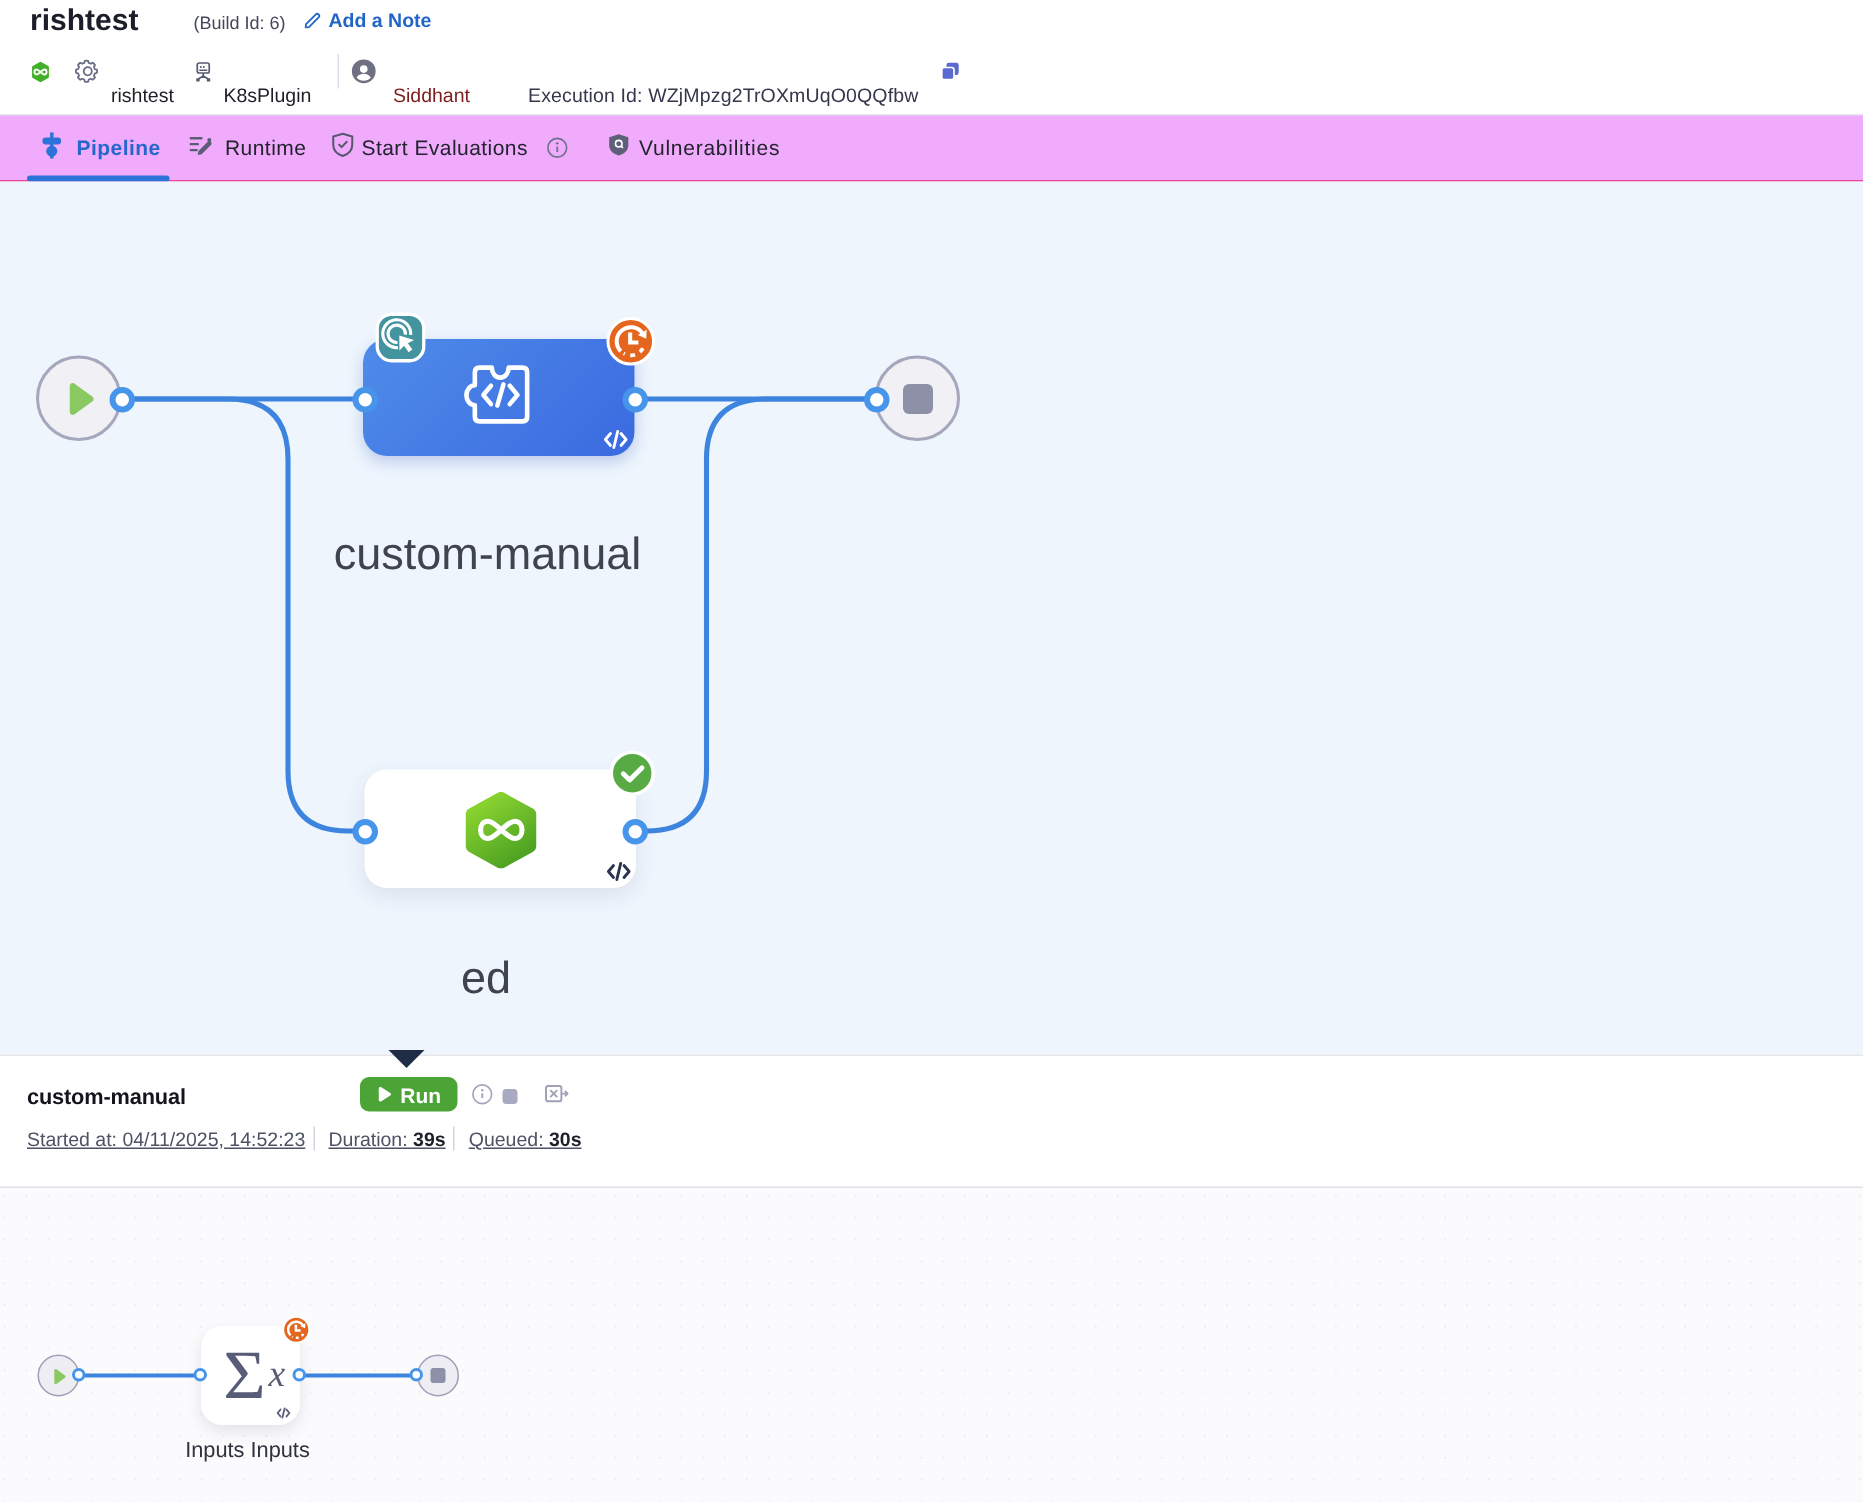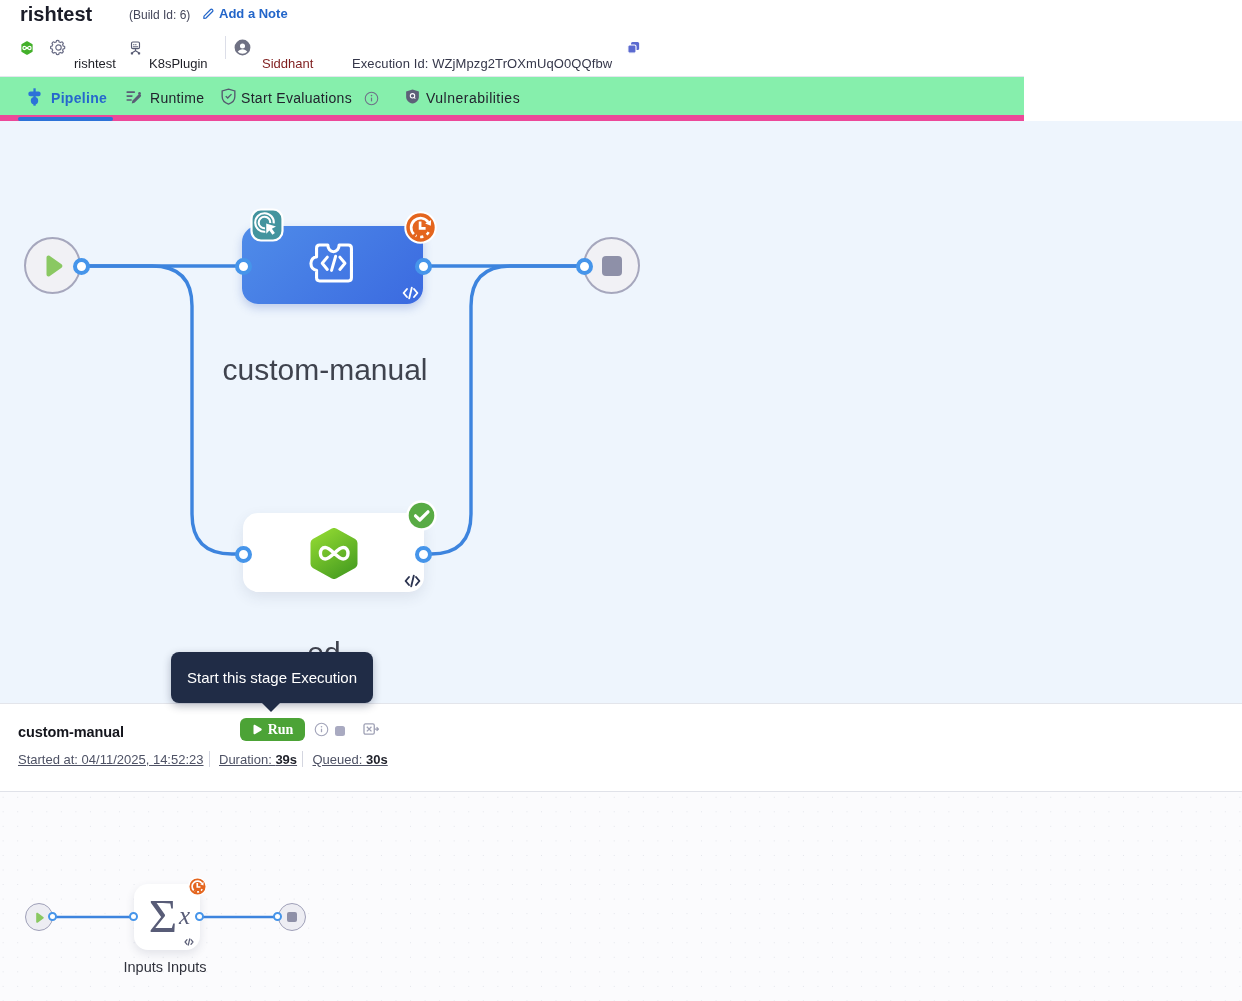--- a/index.html
+++ b/index.html
@@ -8,22 +8,22 @@
 #page { position:relative; width:1242px; height:1001px; }
 .abs { position:absolute; }
 
 
 #hdr1 .title { position:absolute; left:20px; top:2.5px; font-size:20px; line-height:23px; font-weight:bold; color:#1b1d29; }
 #hdr1 .bid { position:absolute; left:129px; top:7.5px; font-size:12px; line-height:14px; color:#44465a; }
 #hdr1 .addnote { position:absolute; left:219px; top:5.5px; font-size:13px; line-height:15px; font-weight:600; color:#2265c9; }
 .h2t { position:absolute; top:56px; font-size:13px; line-height:16px; color:#1e1f26; }
 
 
-#tabs { position:absolute; left:0; top:75.5px; width:1024px; height:45px; background:#86efac;
-  border-top:1px solid #e4e6ee; border-bottom:6px solid #ec4899; }
+#tabs { position:absolute; left:0; top:75.5px; width:1242px; height:45px; background:#f0abfc;
+  border-top:1px solid #e4e6ee; border-bottom:1px solid #ec4899; }
 .tablbl { position:absolute; top:13px; font-size:14px; line-height:17px; color:#22232e; font-weight:500; letter-spacing:0.3px; }
 #tab-underline { position:absolute; left:18px; top:40.5px; width:95px; height:3.5px; background:#2c72d8; border-radius:2px; }
 
 
 #canvas1 { position:absolute; left:0; top:121px; width:1242px; height:582px; background:#eef5fd; }
 
 .bignode-circle { position:absolute; width:57px; height:57px; border-radius:50%;
   background:#f1f1f5; border:2px solid #a6a7bd; }
 .port { position:absolute; border-radius:50%; background:#fff; border:4px solid #4695ea; box-sizing:content-box; }
 
@@ -39,21 +39,21 @@
 #tooltip { position:absolute; left:171px; top:652px; width:202px; height:51px; background:#202c46;
   border-radius:8px; z-index:30; display:flex; align-items:center; justify-content:center;
   color:#fff; font-size:15px; font-weight:500; box-shadow:0 3px 8px rgba(20,30,60,0.3); }
 #tooltip-arrow { position:absolute; left:259px; top:700px; z-index:30; width:0; height:0;
   border-left:12px solid transparent; border-right:12px solid transparent; border-top:12px solid #202c46; }
 
 
 #botbar { position:absolute; left:0; top:703px; width:1242px; height:88px; background:#fff; border-top:1px solid #e3e5eb; }
 #botbar .stage-name { position:absolute; left:18px; top:19.5px; font-size:14.5px; line-height:17px; font-weight:bold; color:#14151c; letter-spacing:-0.1px; }
 #runbtn { position:absolute; left:240px; top:14px; width:65px; height:23px; background:#4ca336; border-radius:6px;
-  display:flex; align-items:center; justify-content:center; color:#fff; font-size:14px; font-weight:600;font-family:Liberation Serif, serif; }
+  display:flex; align-items:center; justify-content:center; color:#fff; font-size:14px; font-weight:600; }
 .tm { position:absolute; top:48px; font-size:13px; line-height:16px; color:#4e5265; white-space:pre;text-decoration:underline; }
 .tm b { color:#1e2029; font-weight:bold;text-align:right; }
 .tvsep { position:absolute; top:47px; width:1px; height:16px; background:#d4d6e0; }
 
 
 #canvas2 { position:absolute; left:0; top:791px; width:1242px; height:210px; background:#fbfbfd; border-top:1px solid #e0e2e9; }
 .smallnode-circle { position:absolute; width:28px; height:28px; border-radius:50%;
   background:#ededf3; border:1.5px solid #9fa0b8; }
 #signode { position:absolute; left:134px; top:92px; width:66px; height:66px; background:#fff; border-radius:14px;
   box-shadow:0 4px 10px rgba(50,60,90,0.12); }
@@ -221,21 +221,20 @@
     <div class="port" style="left:234.5px; top:136.5px; width:9px; height:9px;"></div>
     <div class="port" style="left:414.5px; top:136.5px; width:9px; height:9px;"></div>
     <div class="port" style="left:575.5px; top:136.5px; width:9px; height:9px;"></div>
     <div class="port" style="left:234.5px; top:424.5px; width:9px; height:9px;"></div>
     <div class="port" style="left:414.5px; top:424.5px; width:9px; height:9px;"></div>
 
     <div class="stage-label" style="left:325px; top:231px; transform:translateX(-50%)">custom-manual</div>
     <div class="stage-label" style="left:324px; top:513.5px; transform:translateX(-50%)">ed</div>
   </div>
 
-  <div id="tooltip">Start this stage Execution</div>
   <div id="tooltip-arrow"></div>
 
   <div id="botbar">
     <span class="stage-name">custom-manual</span>
     <div id="runbtn">
       <svg width="10" height="11" viewBox="0 0 10 11" style="margin-right:6px">
         <path d="M1.5 1.8c0-.9 1-1.4 1.7-.9l6 3.7c.7.4.7 1.4 0 1.8l-6 3.7c-.7.5-1.7 0-1.7-.9Z" fill="#fff"></path>
       </svg>
       Run
     </div>

